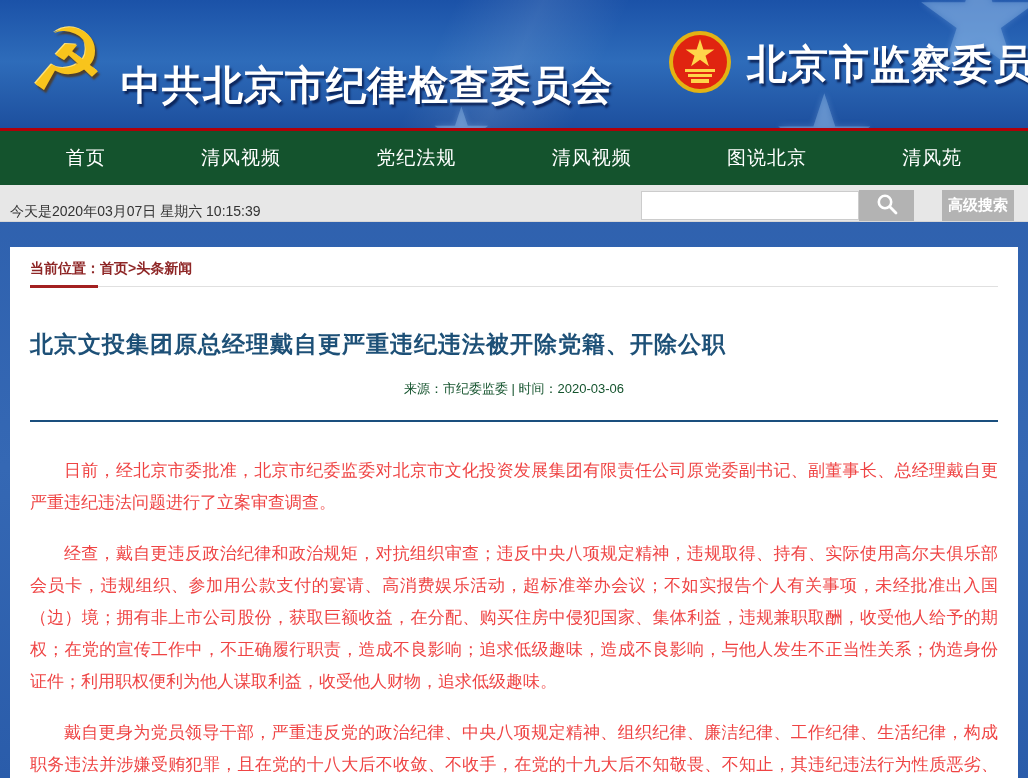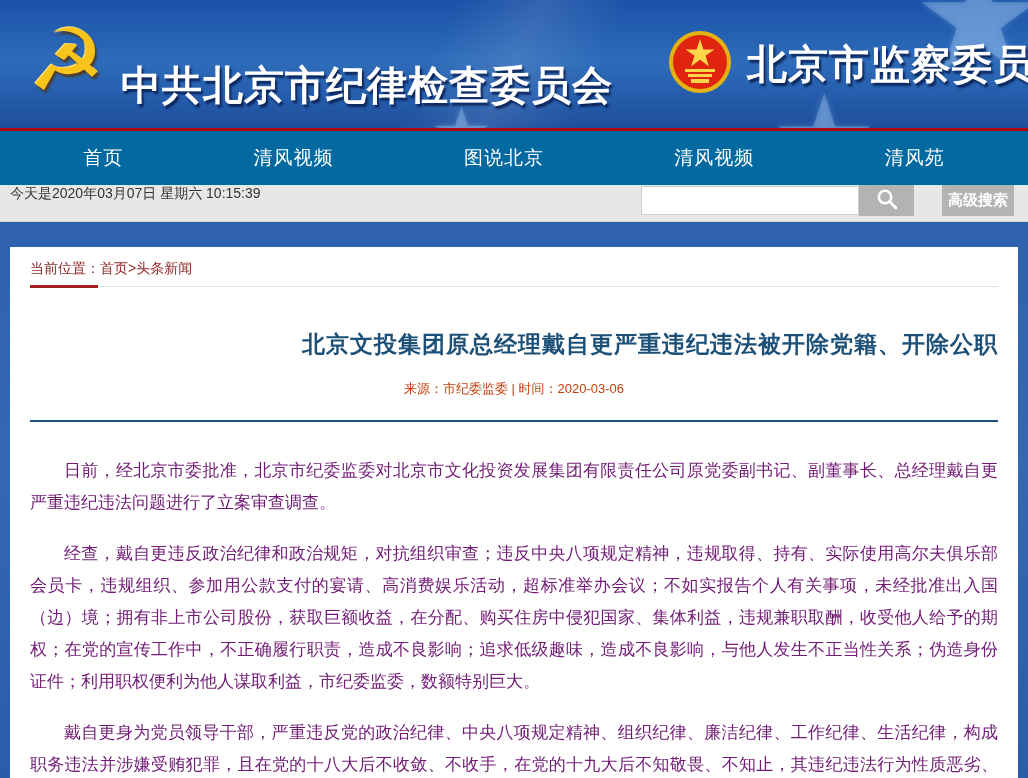--- a/index.html
+++ b/index.html
@@ -33,31 +33,31 @@
   }
   .org-title {
     color: #ffffff; font-weight: bold; font-size: 40px; letter-spacing: 1px;
     text-shadow: 2px 3px 2px rgba(8,28,78,0.85);
     white-space: nowrap;
   }
   .org1 { margin-left: 16px; margin-top: 43px; }
   .national-emblem { margin-left: 54px; margin-right: 14px; flex: 0 0 auto; }
   
   .nav {
-    height: 57px; background: #0369a1; border-top: 3px solid #b00008;
+    height: 57px; background: #14532d; border-top: 3px solid #b00008;
     display: flex; align-items: center; justify-content: space-around; padding: 12px 18px;
   }
   .nav-item {
     color: #ffffff; font-size: 19px; letter-spacing: 1px; cursor: pointer;
     flex: 0 0 auto; padding: 6px 10px;
   }
 
   
   .infobar {
-    height: 37px; background: #e7e7e7; display: flex; align-items: flex-start; padding: 0 14px 0 10px;
+    height: 37px; background: #e7e7e7; display: flex; align-items: flex-end; padding: 0 14px 0 10px;
     border-bottom: 1px solid #d7d7d7;
   }
   .date-text { font-size: 14px; color: #333333; }
   .search-group { margin-left: auto; display: flex; align-items: center; }
   .search-input {
     width: 218px; height: 29px; border: 1px solid #cccccc; background: #ffffff;
     outline: none; font-size: 14px; padding: 0 6px; font-family: "Liberation Sans", sans-serif;
   }
   .search-btn {
     width: 55px; height: 31px; background: #b3b3b3; border: none; cursor: pointer;
@@ -68,34 +68,34 @@
     color: #ffffff; font-size: 15px; font-weight: bold; margin-left: 28px;
     font-family: "Liberation Sans", sans-serif; white-space: nowrap;
   }
 
   
   .panel {
     margin: 25px 10px 0 10px; background: #ffffff; height: 531px; padding: 0 20px;
     overflow: hidden;
   }
   .breadcrumb {
-    padding-top: 13px; font-size: 14px; color: #8e2626; cursor: pointer; display: inline-block;
+    padding-top: 13px; font-size: 14px; color: #8e2626; cursor: pointer; display: inline-block; font-weight: bold;
   }
   .crumb-rule { position: relative; height: 1px; background: #e0e0e0; margin-top: 8px; }
   .crumb-rule .red-seg {
     position: absolute; left: 0; top: -1px; width: 68px; height: 3px; background: #a32020;
   }
   .article-title {
-    margin-top: 42px; text-align: right; color: #1d5077; font-size: 23px; font-weight: bold;
+    margin-top: 42px; text-align: left; color: #1d5077; font-size: 23px; font-weight: bold;
     letter-spacing: 1px;
   }
-  .article-meta { margin-top: 20px; text-align: center; color: #c2410c; font-size: 13px; }
+  .article-meta { margin-top: 20px; text-align: center; color: #14532d; font-size: 13px; }
   .meta-divider { height: 2px; background: #1a4f7e; margin-top: 22px; }
   .article-body p {
-    text-indent: 2em; font-size: 17px; line-height: 32px; color: #701a75;
+    text-indent: 2em; font-size: 17px; line-height: 32px; color: #ef4444;
     text-align: justify; margin-top: 19px;
   }
   .article-body p:first-child { margin-top: 33px; }
 </style>
 </head>
 <body>
 
 <div class="banner">
   <span class="star star-a">★</span>
   <span class="star star-b">★</span>
@@ -113,22 +113,23 @@
         <rect x="24" y="50" width="18" height="4" fill="#ffd54a"></rect>
       </svg>
     </span>
     <span class="org-title">北京市监察委员会</span>
   </div>
 </div>
 
 <div class="nav">
   <span class="nav-item">首页</span>
   <span class="nav-item">清风视频</span>
+  <span class="nav-item">党纪法规</span>
+  <span class="nav-item">清风视频</span>
   <span class="nav-item">图说北京</span>
-  <span class="nav-item">清风视频</span>
   <span class="nav-item">清风苑</span>
 </div>
 
 <div class="infobar">
   <span class="date-text">今天是2020年03月07日 星期六 10:15:39</span>
   <div class="search-group">
     <input class="search-input" type="text" value="" style="">
     <button class="search-btn">
       <span>
         <svg width="24" height="24" viewBox="0 0 24 24" aria-hidden="true">
@@ -146,16 +147,16 @@
   <div class="crumb-rule">
     <div class="red-seg"></div>
   </div>
 
   <h1 class="article-title">北京文投集团原总经理戴自更严重违纪违法被开除党籍、开除公职</h1>
   <div class="article-meta">来源：市纪委监委 | 时间：2020-03-06</div>
   <div class="meta-divider"></div>
 
   <div class="article-body">
     <p><span>日前，经北京市委批准，北京市纪委监委对北京市文化投资发展集团有限责任公司原党委副书记、副董事长、总经理戴自更严重违纪违法问题进行了立案审查调查。</span></p>
-    <p><span>经查，戴自更违反政治纪律和政治规矩，对抗组织审查；违反中央八项规定精神，违规取得、持有、实际使用高尔夫俱乐部会员卡，违规组织、参加用公款支付的宴请、高消费娱乐活动，超标准举办会议；不如实报告个人有关事项，未经批准出入国（边）境；拥有非上市公司股份，获取巨额收益，在分配、购买住房中侵犯国家、集体利益，违规兼职取酬，收受他人给予的期权；在党的宣传工作中，不正确履行职责，造成不良影响；追求低级趣味，造成不良影响，与他人发生不正当性关系；伪造身份证件；利用职权便利为他人谋取利益，市纪委监委，数额特别巨大。</span></p>
+    <p><span>经查，戴自更违反政治纪律和政治规矩，对抗组织审查；违反中央八项规定精神，违规取得、持有、实际使用高尔夫俱乐部会员卡，违规组织、参加用公款支付的宴请、高消费娱乐活动，超标准举办会议；不如实报告个人有关事项，未经批准出入国（边）境；拥有非上市公司股份，获取巨额收益，在分配、购买住房中侵犯国家、集体利益，违规兼职取酬，收受他人给予的期权；在党的宣传工作中，不正确履行职责，造成不良影响；追求低级趣味，造成不良影响，与他人发生不正当性关系；伪造身份证件；利用职权便利为他人谋取利益，收受他人财物，追求低级趣味。</span></p>
     <p><span>戴自更身为党员领导干部，严重违反党的政治纪律、中央八项规定精神、组织纪律、廉洁纪律、工作纪律、生活纪律，构成职务违法并涉嫌受贿犯罪，且在党的十八大后不收敛、不收手，在党的十九大后不知敬畏、不知止，其违纪违法行为性质恶劣、情节严重，给党的事业和形象造成严重损害，应予严肃处理。依据《中国共产党纪律处分条例》、《中华人民共和国监察法》等相关规定，经市纪委常委会会议研究并报市委批准，决定给予戴自更开除党籍处分；由市监委给予其开除公职处分；收缴其违纪违法所得；将其涉嫌犯罪问题移送检察机关依法审查起诉，所涉财物随案移送。</span></p>
   </div>
 </div>
 
 </body></html>

